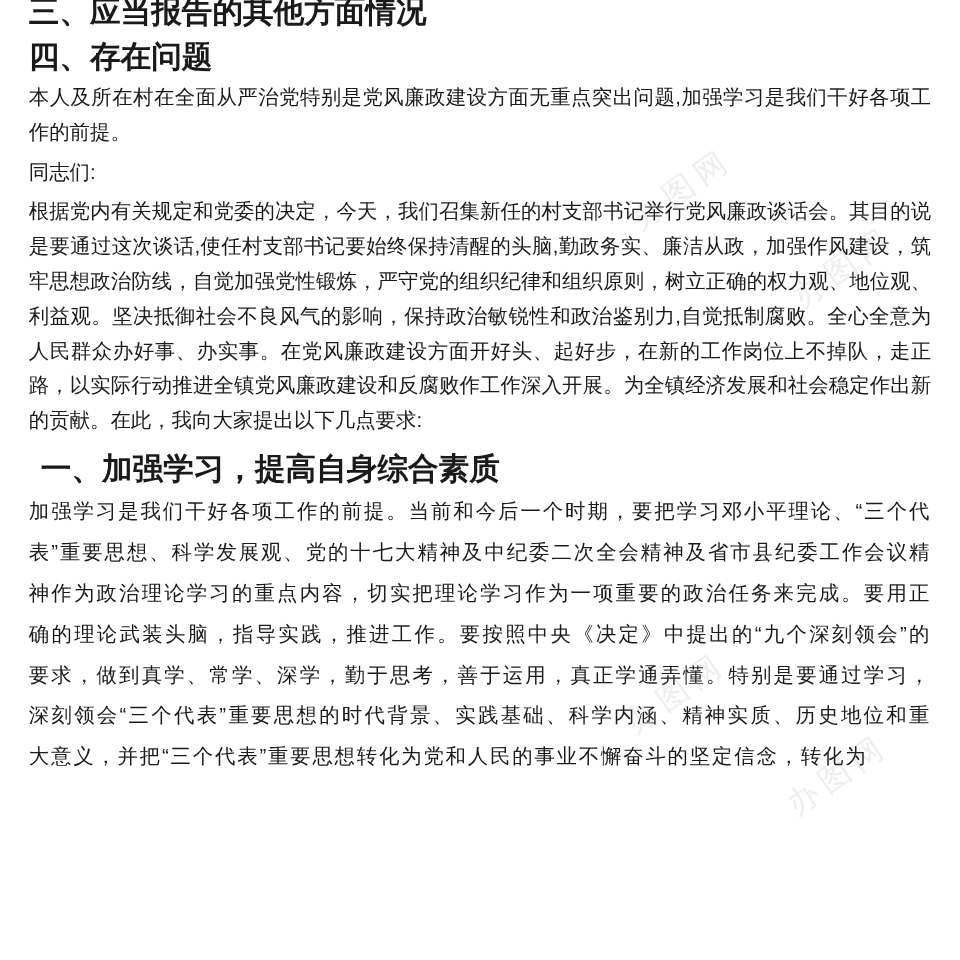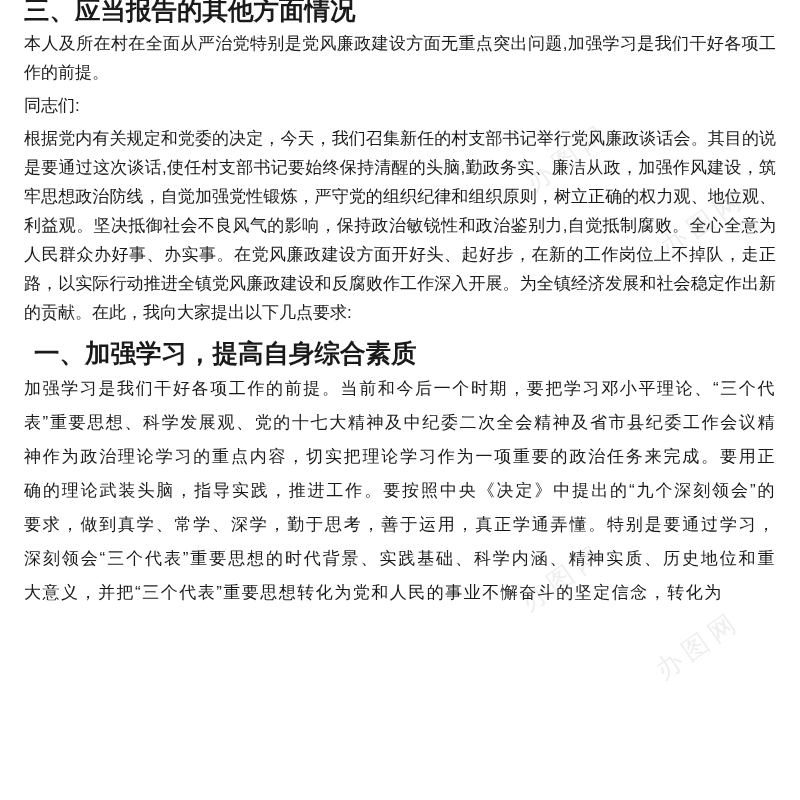--- a/index.html
+++ b/index.html
@@ -71,20 +71,21 @@
 
   <div class="watermark-layer">
     <span class="wm wm-1">办图网</span>
     <span class="wm wm-2">办图网</span>
     <span class="wm wm-3">办图网</span>
     <span class="wm wm-4">办图网</span>
   </div>
 
   <div class="content">
     <h2 class="h">三、应当报告的其他方面情况</h2>
+    <h2 class="h">四、存在问题</h2>
     <p class="p">本人及所在村在全面从严治党特别是党风廉政建设方面无重点突出问题,加强学习是我们干好各项工作的前提。</p>
     <p class="p">同志们:</p>
     <p class="p">根据党内有关规定和党委的决定，今天，我们召集新任的村支部书记举行党风廉政谈话会。其目的说是要通过这次谈话,使任村支部书记要始终保持清醒的头脑,勤政务实、廉洁从政，加强作风建设，筑牢思想政治防线，自觉加强党性锻炼，严守党的组织纪律和组织原则，树立正确的权力观、地位观、利益观。坚决抵御社会不良风气的影响，保持政治敏锐性和政治鉴别力,自觉抵制腐败。全心全意为人民群众办好事、办实事。在党风廉政建设方面开好头、起好步，在新的工作岗位上不掉队，走正路，以实际行动推进全镇党风廉政建设和反腐败作工作深入开展。为全镇经济发展和社会稳定作出新的贡献。在此，我向大家提出以下几点要求:</p>
     <h2 class="h h-indent">一、加强学习，提高自身综合素质</h2>
     <p class="p p-loose">加强学习是我们干好各项工作的前提。当前和今后一个时期，要把学习邓小平理论、“三个代表”重要思想、科学发展观、党的十七大精神及中纪委二次全会精神及省市县纪委工作会议精神作为政治理论学习的重点内容，切实把理论学习作为一项重要的政治任务来完成。要用正确的理论武装头脑，指导实践，推进工作。要按照中央《决定》中提出的“九个深刻领会”的要求，做到真学、常学、深学，勤于思考，善于运用，真正学通弄懂。特别是要通过学习，深刻领会“三个代表”重要思想的时代背景、实践基础、科学内涵、精神实质、历史地位和重大意义，并把“三个代表”重要思想转化为党和人民的事业不懈奋斗的坚定信念，转化为</p>
   </div>
 
 </div>
 
 </body></html>

